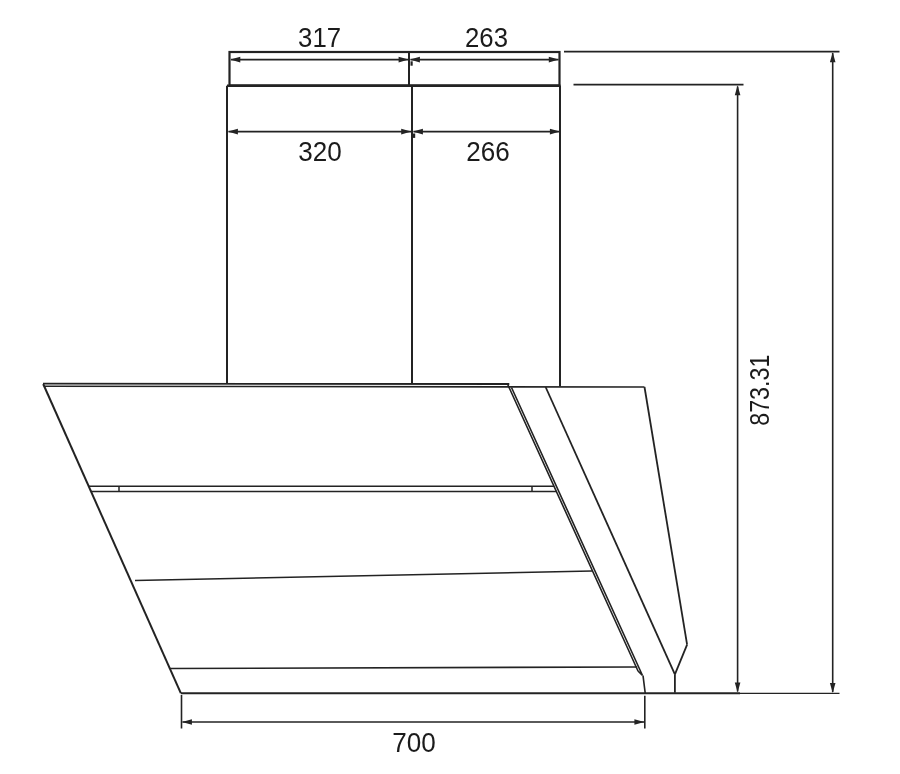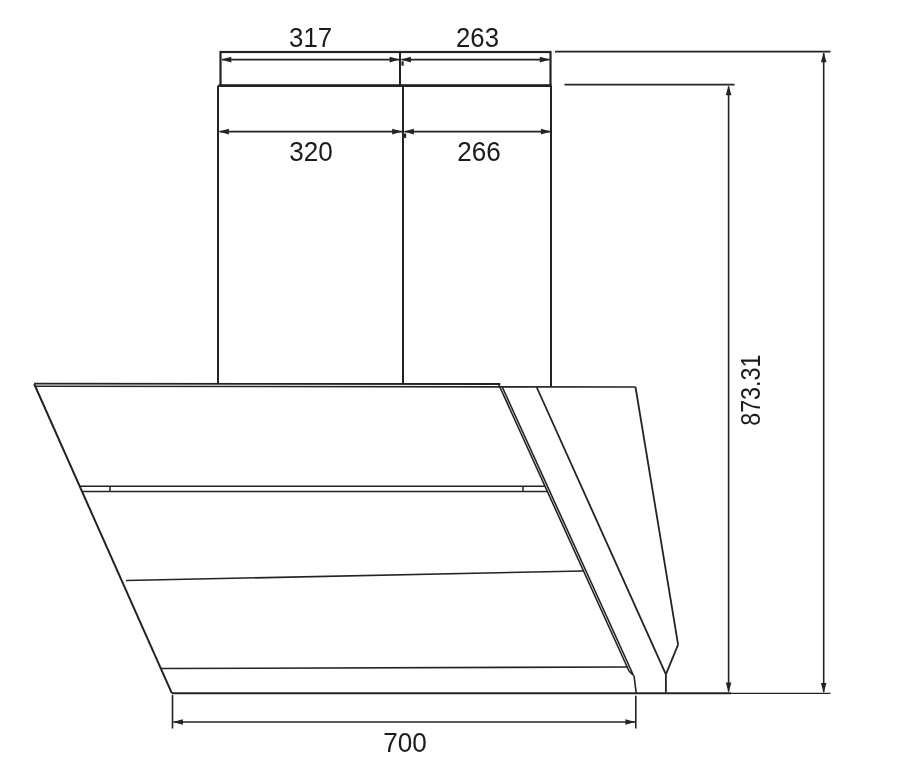--- a/index.html
+++ b/index.html
@@ -1,16 +1,16 @@
 <!DOCTYPE html>
 <html><head>
 <meta charset="utf-8">
 <style>
   html,body{margin:0;padding:0;background:#ffffff;}
-  .wrap{width:832px;height:774px;position:relative;background:#ffffff;overflow:hidden;}
+  .wrap{width:832px;height:774px;position:relative;background:#ffffff;overflow:hidden;margin-left:9px;}
   text{font-family:"Liberation Sans",sans-serif;fill:#1b1b1b;}
 </style>
 </head>
 <body>
 <div class="wrap">
 <svg width="900" height="774" viewBox="0 0 900 774" xmlns="http://www.w3.org/2000/svg">
   <g stroke="#232323" fill="none" stroke-linecap="butt">
 
     <rect x="220.5" y="52" width="330" height="33.5" stroke-width="2.2"></rect>
 

